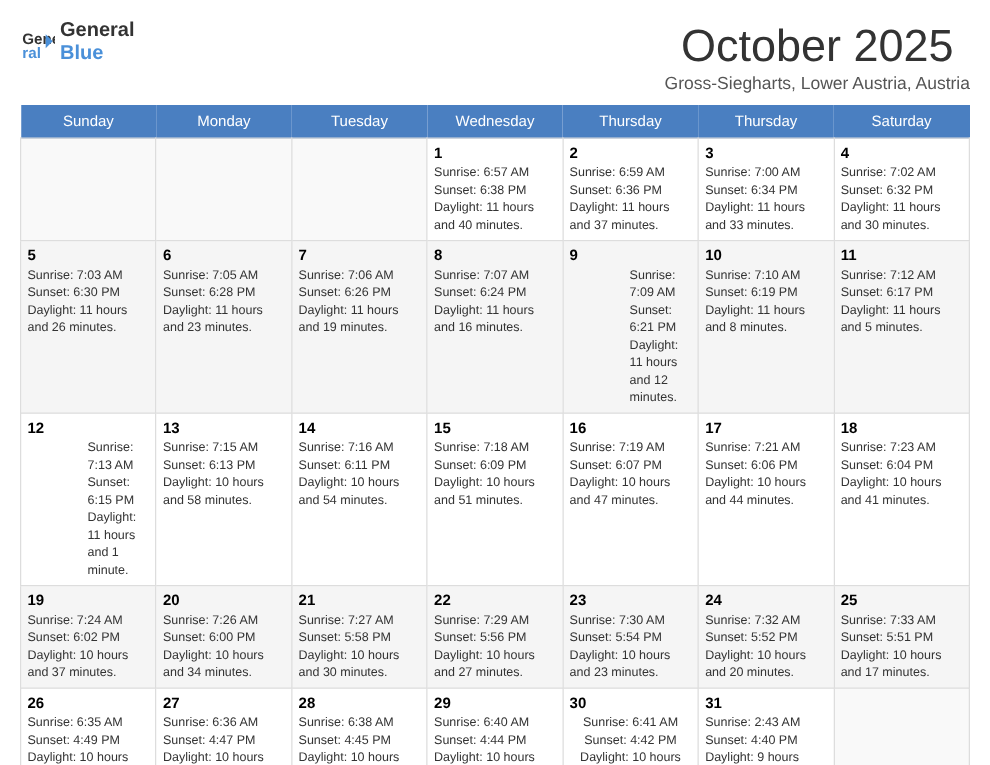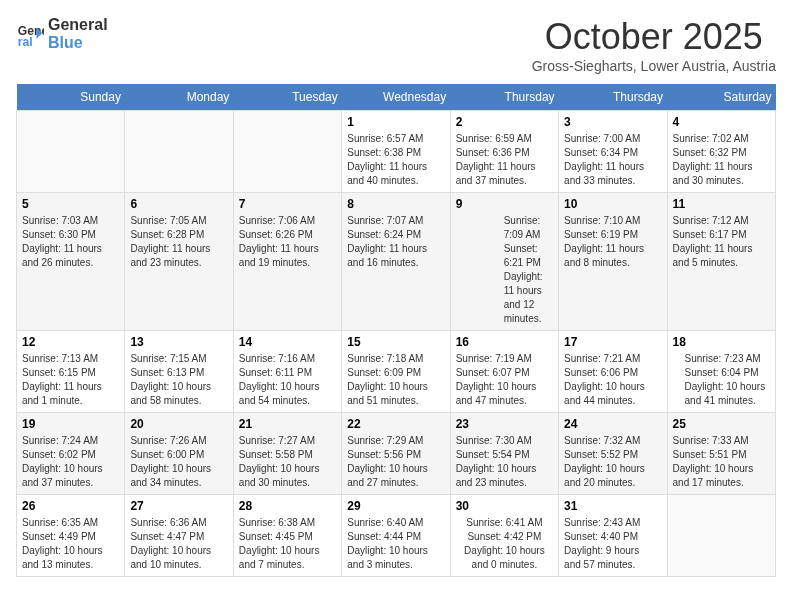--- a/index.html
+++ b/index.html
@@ -39,21 +39,21 @@
     }
     table {
       width: 100%;
       border-collapse: collapse;
       font-size: 11px;
     }
     thead tr th {
       background-color: #4a7fc1;
       color: white;
       padding: 6px 4px;
-      text-align: right;
+      text-align: center;
       font-size: 12px;
       font-weight: normal;
     }
     tbody tr td {
       border: 1px solid #ddd;
       vertical-align: top;
       padding: 4px 5px;
       height: 80px;
       width: 14.28%;
       background: #fff;
@@ -190,21 +190,21 @@
           <span class="day-num">11</span>
           <div class="day-info" style="white-space: pre-line;">Sunrise: 7:12 AM
 Sunset: 6:17 PM
 Daylight: 11 hours
 and 5 minutes.</div>
         </td>
       </tr>
       <tr>
         <td>
           <span class="day-num">12</span>
-          <div class="day-info" style="white-space: pre-line;">Sunrise: 7:13 AM
+          <div class="day-info" style="white-space: pre-line; margin-left: 48px;">Sunrise: 7:13 AM
 Sunset: 6:15 PM
 Daylight: 11 hours
 and 1 minute.</div>
         </td>
         <td>
           <span class="day-num">13</span>
           <div class="day-info" style="white-space: pre-line;">Sunrise: 7:15 AM
 Sunset: 6:13 PM
 Daylight: 10 hours
 and 58 minutes.</div>
@@ -232,21 +232,21 @@
         </td>
         <td>
           <span class="day-num">17</span>
           <div class="day-info" style="white-space: pre-line;">Sunrise: 7:21 AM
 Sunset: 6:06 PM
 Daylight: 10 hours
 and 44 minutes.</div>
         </td>
         <td>
           <span class="day-num">18</span>
-          <div class="day-info" style="white-space: pre-line; margin-left: 12px;">Sunrise: 7:23 AM
+          <div class="day-info" style="white-space: pre-line;">Sunrise: 7:23 AM
 Sunset: 6:04 PM
 Daylight: 10 hours
 and 41 minutes.</div>
         </td>
       </tr>
       <tr>
         <td>
           <span class="day-num">19</span>
           <div class="day-info" style="white-space: pre-line;">Sunrise: 7:24 AM
 Sunset: 6:02 PM

